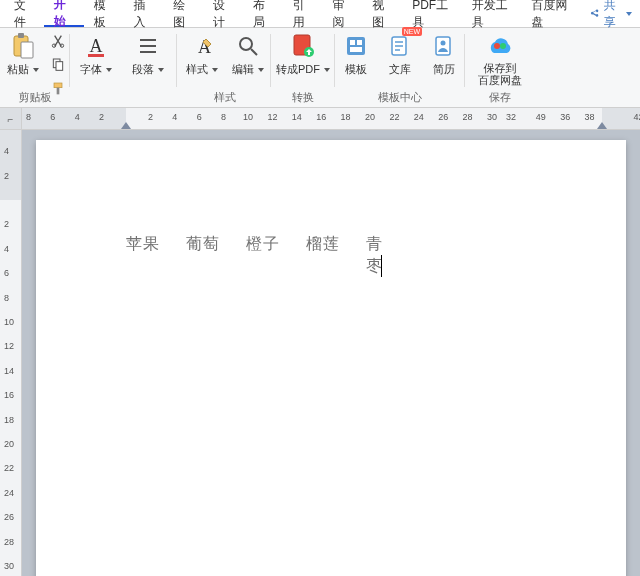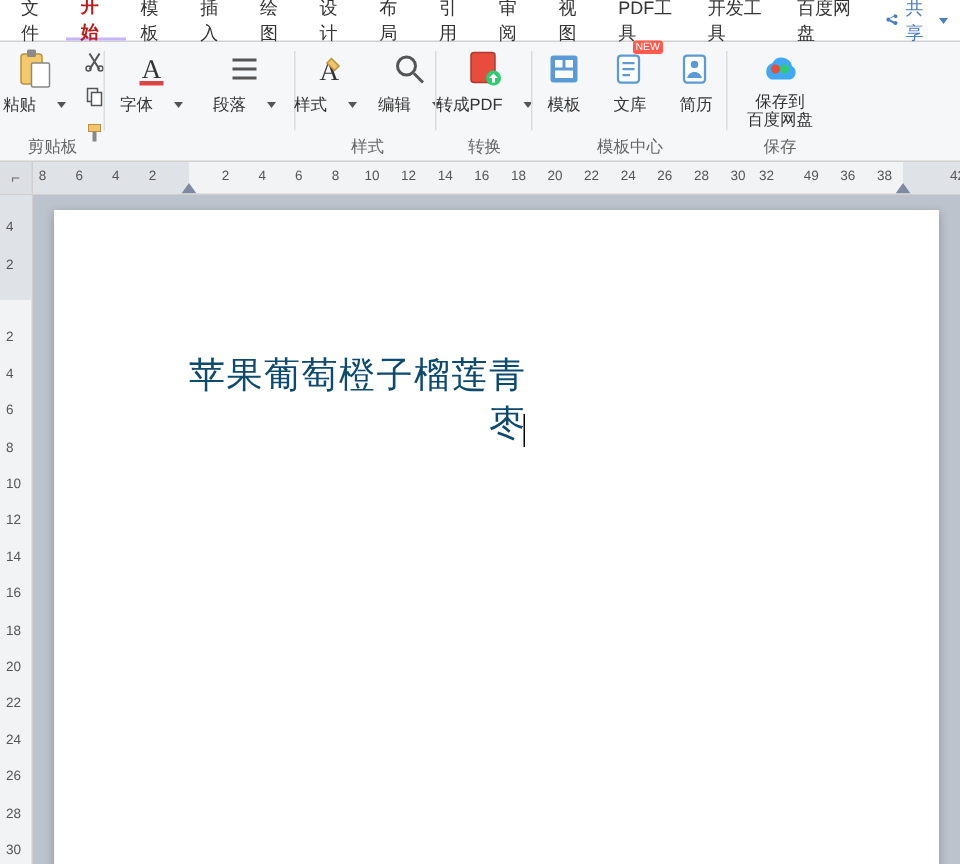--- a/index.html
+++ b/index.html
@@ -22,23 +22,23 @@
   }
   .menubar .tab {
     padding: 0 10px;
     height: 100%;
     display: flex;
     align-items: center;
     color: #333;
     cursor: pointer;
   }
   .menubar .tab.active {
-    color: #b91c1c;
+    color: #6d28d9;
     font-weight: bold;
-    border-bottom: 2px solid #c4b5fd;
+    border-bottom: 2px solid #1d4ed8;
   }
   .menubar .spacer { flex: 1; }
   .menubar .share {
     display: flex;
     align-items: center;
     gap: 4px;
     padding: 0 8px;
     color: #4a7dbf;
     cursor: pointer;
   }
@@ -91,21 +91,21 @@
   }
   .bigbtn .ico {
     width: 28px; height: 28px;
     display: flex; align-items: center; justify-content: center;
   }
   .bigbtn .lbl {
     font-size: 11px;
     color: #333;
     display: flex;
     align-items: center;
-    gap: 14px;
+    gap: 4px;
     white-space: nowrap;
   }
   .mini-col {
     display: flex;
     flex-direction: column;
     gap: 6px;
     padding-top: 2px;
   }
   .mini-ico {
     width: 18px; height: 18px;
@@ -196,24 +196,25 @@
     width: 590px;
     height: 800px;
     background: #fff;
     box-shadow: 0 2px 6px rgba(0,0,0,0.25);
   }
   .doc-content {
     position: absolute;
     left: 90px;
     top: 94px;
     font-family: "SimSun", serif;
-    font-size: 24px;
-    color: #0c4a6e;
+    font-size: 16px;
+    color: #737373;
     letter-spacing: 1px;
     display:flex;
+    gap: 26px;
   }
   .caret {
     display:inline-block;
     width:1px;height:22px;
     background:#000;
     margin-left:-2px;
     vertical-align:bottom;
     animation:blink 1s steps(1) infinite;
   }
   @keyframes blink { 50% { opacity:0; } }

